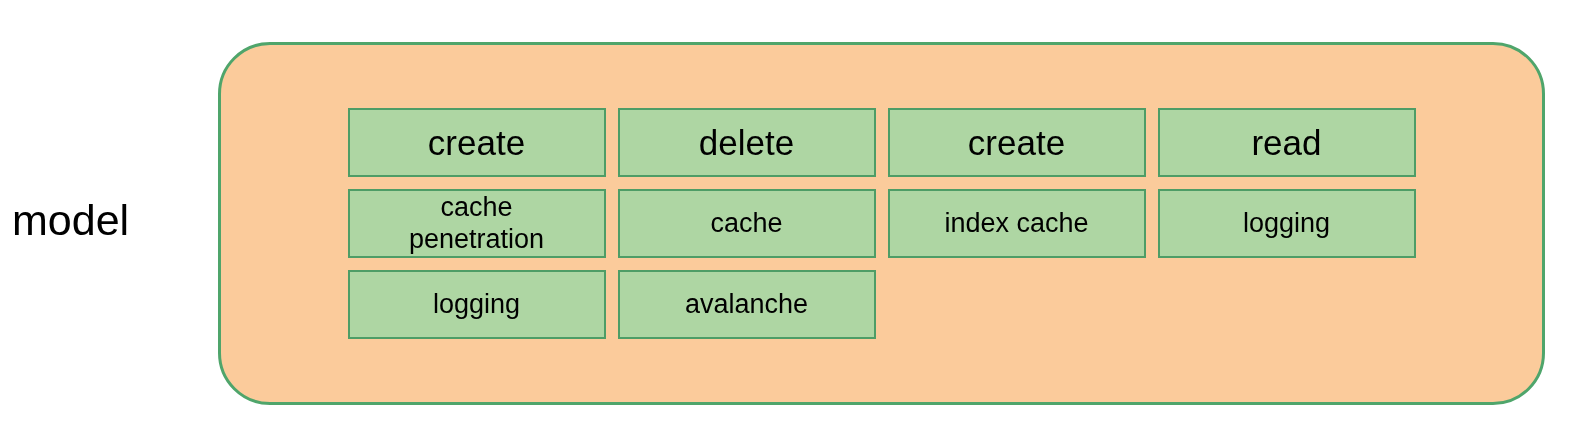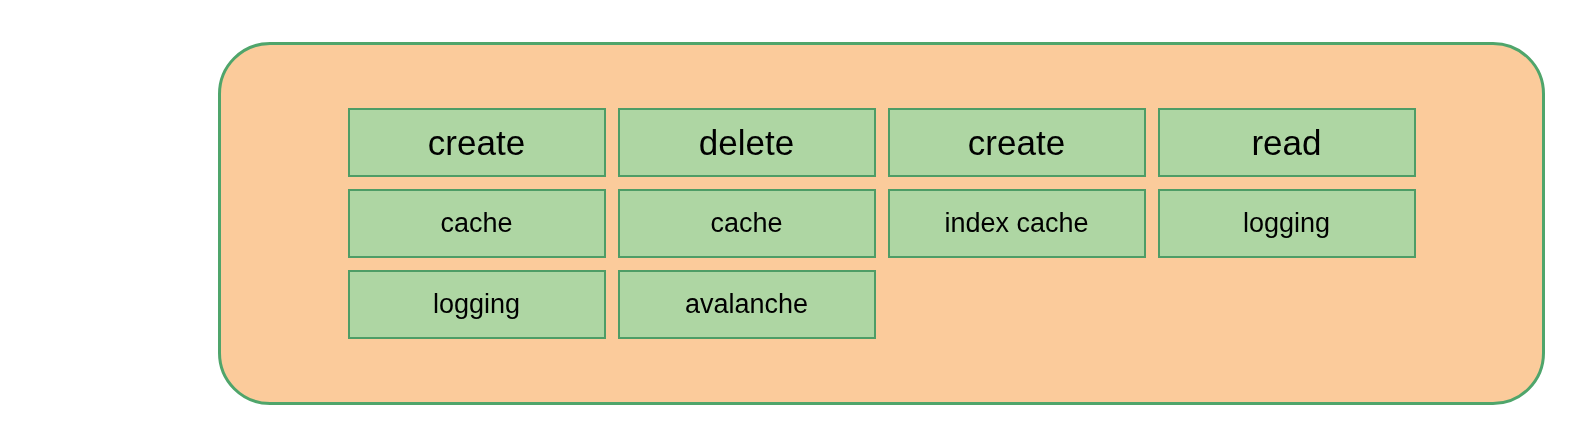--- a/index.html
+++ b/index.html
@@ -64,20 +64,21 @@
   }
   .row-0 .cell { font-size: 35px; }
   .cell .line { display: block; white-space: nowrap; }
   .cell .line:empty { display: none; }
 </style>
 </head>
 <body>
 
 <div class="stage">
 
+  <div class="side-label">model</div>
 
   <div class="container">
     <div class="grid">
 
       <div class="row-contents row-0" style="display:contents">
         <div class="cell">
           <span class="line">create</span>
         </div>
         <div class="cell">
           <span class="line">delete</span>
@@ -85,20 +86,21 @@
         <div class="cell">
           <span class="line">create</span>
         </div>
         <div class="cell">
           <span class="line">read</span>
         </div>
       </div>
 
       <div class="cell">
         <span class="line">cache</span>
+        <span class="line">penetration</span>
       </div>
       <div class="cell">
         <span class="line">cache</span>
       </div>
       <div class="cell">
         <span class="line">index cache</span>
 
       </div>
 
       <div class="cell">

